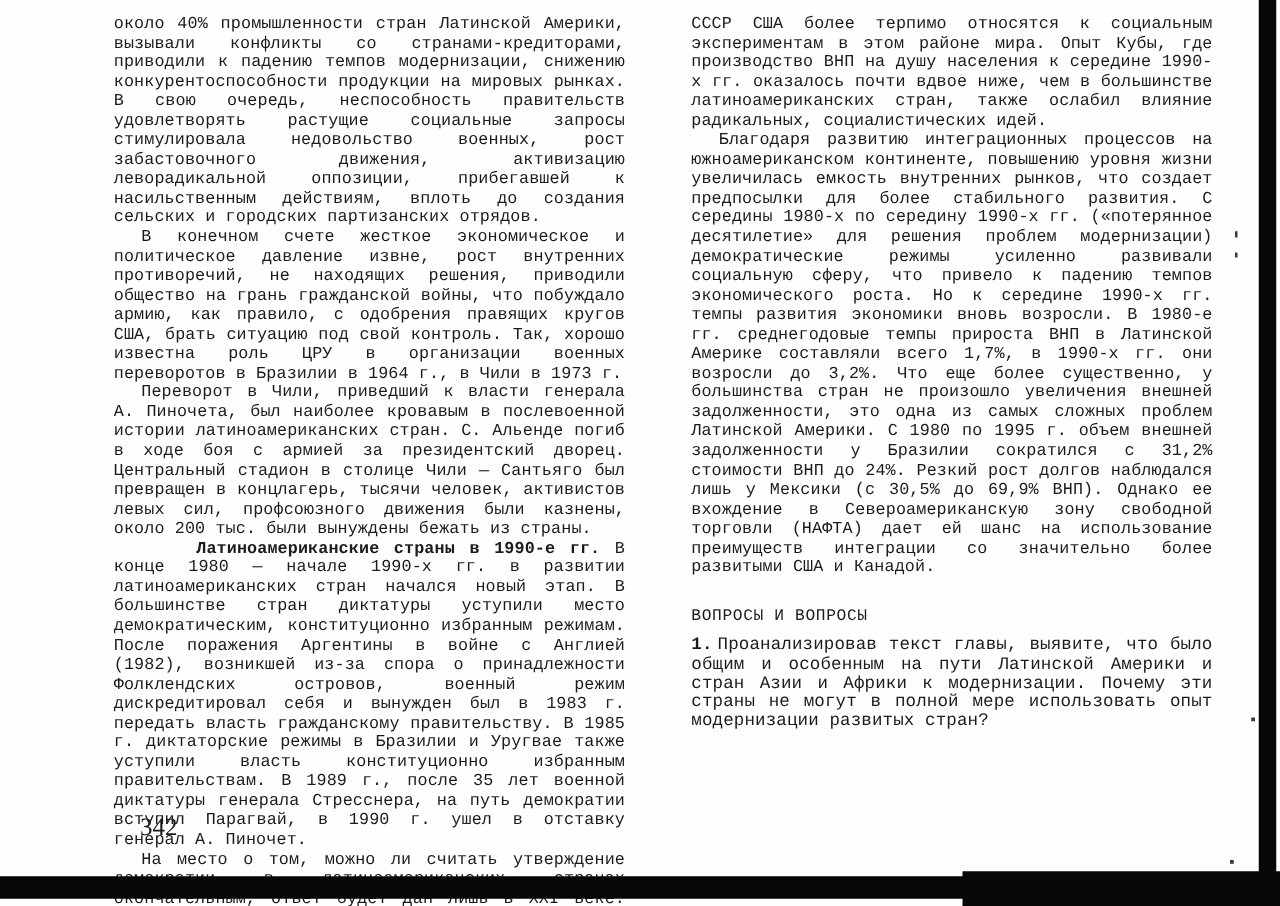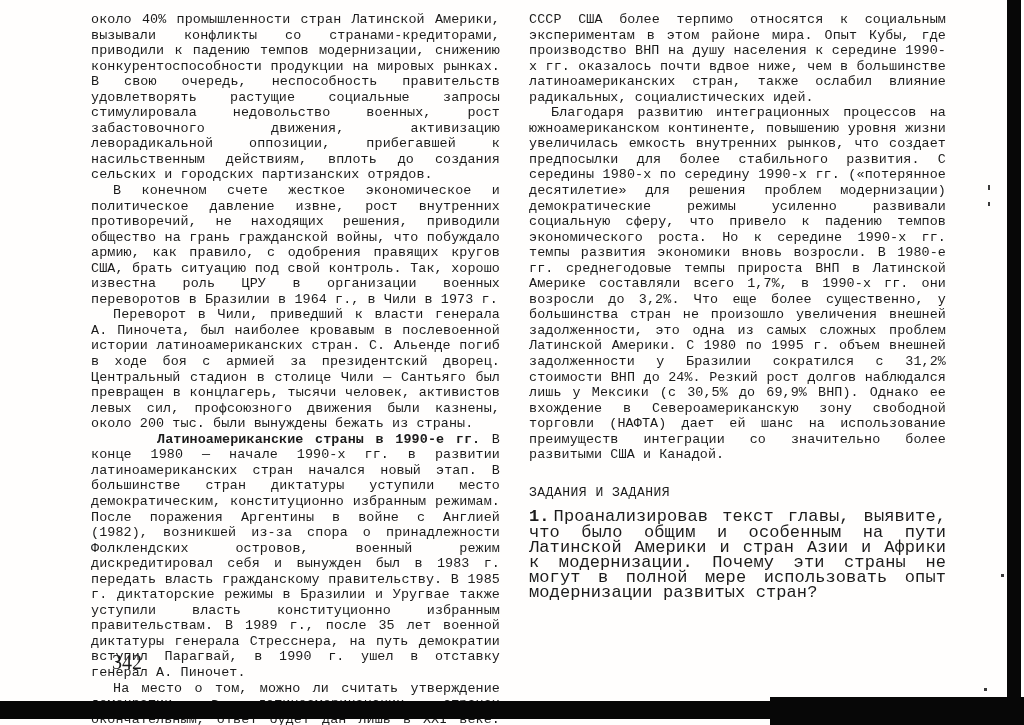--- a/index.html
+++ b/index.html
@@ -23,32 +23,32 @@
   .col {
     position: absolute;
     top: 12px;
     text-align: justify;
     font-size: 13.4px;
     line-height: 15.55px;
     letter-spacing: 0.1px;
     font-family: Liberation Mono, monospace;
   }
   .col-left  { left: 91px;  width: 409px; }
-  .col-right { left: 529px; width: 417px; }
+  .col-right { left: 553px; width: 417px; }
   .col p { margin: 0; }
   .col p.indent { text-indent: 22px; }
   .bold-lead { font-weight: bold; margin-left: 44px; }
   .q-heading {
     margin: 22px 0 9px 0;
     font-size: 13px;
     font-weight: normal;
     letter-spacing: 0.5px;
   }
   .question {
-    font-size: 17px;
+    font-size: 14px;
     line-height: 15.1px;
     text-align: justify;
     margin: 0;
   }
   .q-num { font-weight: bold; margin-right: 4px; }
   .page-number {
     position: absolute;
     left: 112px;
     top: 651px;
     font-size: 20px;
@@ -88,21 +88,21 @@
     <p class="indent">В конечном счете жесткое экономическое и политическое давление извне, рост внутренних противоречий, не находящих решения, приводили общество на грань гражданской войны, что побуждало армию, как правило, с одобрения правящих кругов США, брать ситуацию под свой контроль. Так, хорошо известна роль ЦРУ в организации военных переворотов в Бразилии в 1964 г., в Чили в 1973 г.</p>
     <p class="indent">Переворот в Чили, приведший к власти генерала А. Пиночета, был наиболее кровавым в послевоенной истории латиноамериканских стран. С. Альенде погиб в ходе боя с армией за президентский дворец. Центральный стадион в столице Чили — Сантьяго был превращен в концлагерь, тысячи человек, активистов левых сил, профсоюзного движения были казнены, около 200 тыс. были вынуждены бежать из страны.</p>
     <p class="indent"><span class="bold-lead">Латиноамериканские страны в 1990-е гг.</span><span> В конце 1980 — начале 1990-х гг. в развитии латиноамериканских стран начался новый этап. В большинстве стран диктатуры уступили место демократическим, конституционно избранным режимам. После поражения Аргентины в войне с Англией (1982), возникшей из-за спора о принадлежности Фолклендских островов, военный режим дискредитировал себя и вынужден был в 1983 г. передать власть гражданскому правительству. В 1985 г. диктаторские режимы в Бразилии и Уругвае также уступили власть конституционно избранным правительствам. В 1989 г., после 35 лет военной диктатуры генерала Стресснера, на путь демократии вступил Парагвай, в 1990 г. ушел в отставку генерал А. Пиночет.</span></p>
     <p class="indent">На место о том, можно ли считать утверждение демократии в латиноамериканских странах окончательным, ответ будет дан лишь в XXI веке. Однако уже сейчас очевидно, что в их развитии начинается новый этап. Он характеризуется тем, что в условиях прекращения «холодной войны» и распада</p>
   </div>
 
   <div class="col col-right">
     <p class="no-indent">СССР США более терпимо относятся к социальным экспериментам в этом районе мира. Опыт Кубы, где производство ВНП на душу населения к середине 1990-х гг. оказалось почти вдвое ниже, чем в большинстве латиноамериканских стран, также ослабил влияние радикальных, социалистических идей.</p>
     <p class="indent">Благодаря развитию интеграционных процессов на южноамериканском континенте, повышению уровня жизни увеличилась емкость внутренних рынков, что создает предпосылки для более стабильного развития. С середины 1980-х по середину 1990-х гг. («потерянное десятилетие» для решения проблем модернизации) демократические режимы усиленно развивали социальную сферу, что привело к падению темпов экономического роста. Но к середине 1990-х гг. темпы развития экономики вновь возросли. В 1980-е гг. среднегодовые темпы прироста ВНП в Латинской Америке составляли всего 1,7%, в 1990-х гг. они возросли до 3,2%. Что еще более существенно, у большинства стран не произошло увеличения внешней задолженности, это одна из самых сложных проблем Латинской Америки. С 1980 по 1995 г. объем внешней задолженности у Бразилии сократился с 31,2% стоимости ВНП до 24%. Резкий рост долгов наблюдался лишь у Мексики (с 30,5% до 69,9% ВНП). Однако ее вхождение в Североамериканскую зону свободной торговли (НАФТА) дает ей шанс на использование преимуществ интеграции со значительно более развитыми США и Канадой.</p>
 
-    <h3 class="q-heading">ЗАДАНИЯ И ЗАДАНИЯ</h3>
+    <h3 class="q-heading">ВОПРОСЫ И ВОПРОСЫ</h3>
 
     <p class="question"><b class="q-num">1.</b><span>Проанализировав текст главы, выявите, что было общим и особенным на пути Латинской Америки и стран Азии и Африки к модернизации. Почему эти страны не могут в полной мере использовать опыт модернизации развитых стран?</span></p>
   </div>
 
   <div class="page-number">342</div>
 
   <div class="scan-band-right"></div>
   <div class="scan-band-bottom"></div>
   <div class="scan-band-bottom-right"></div>
   <div class="speck speck-1"></div>

